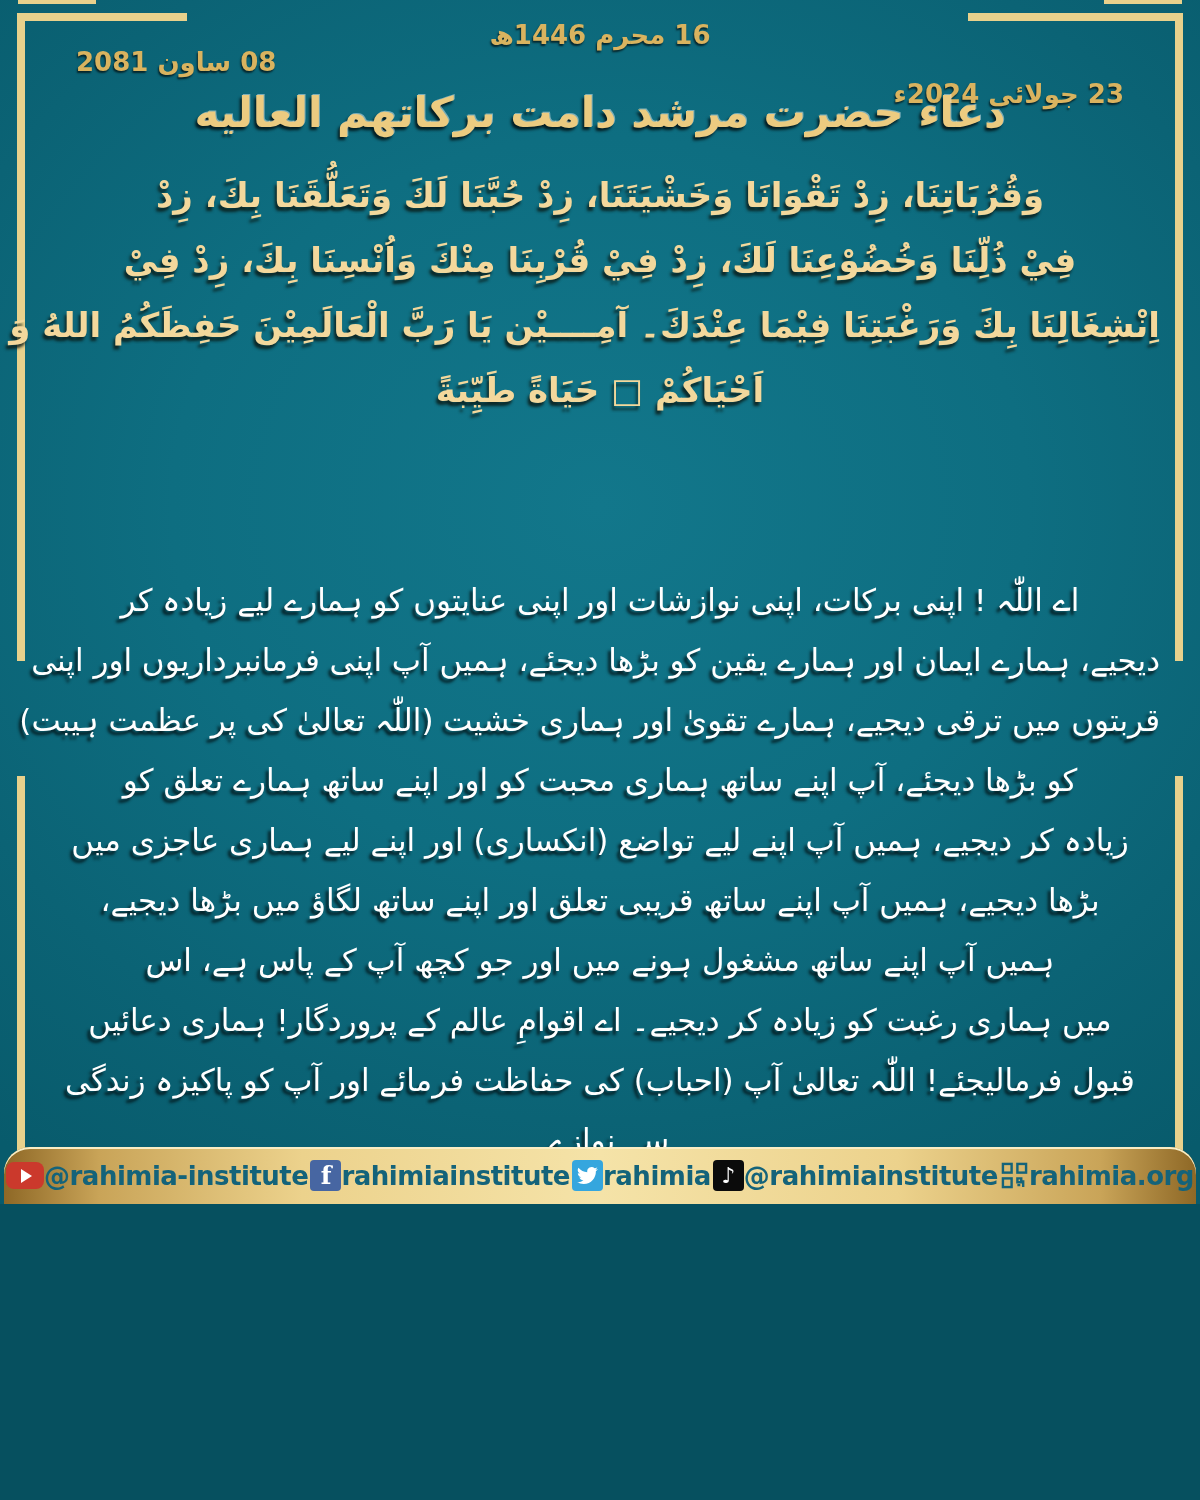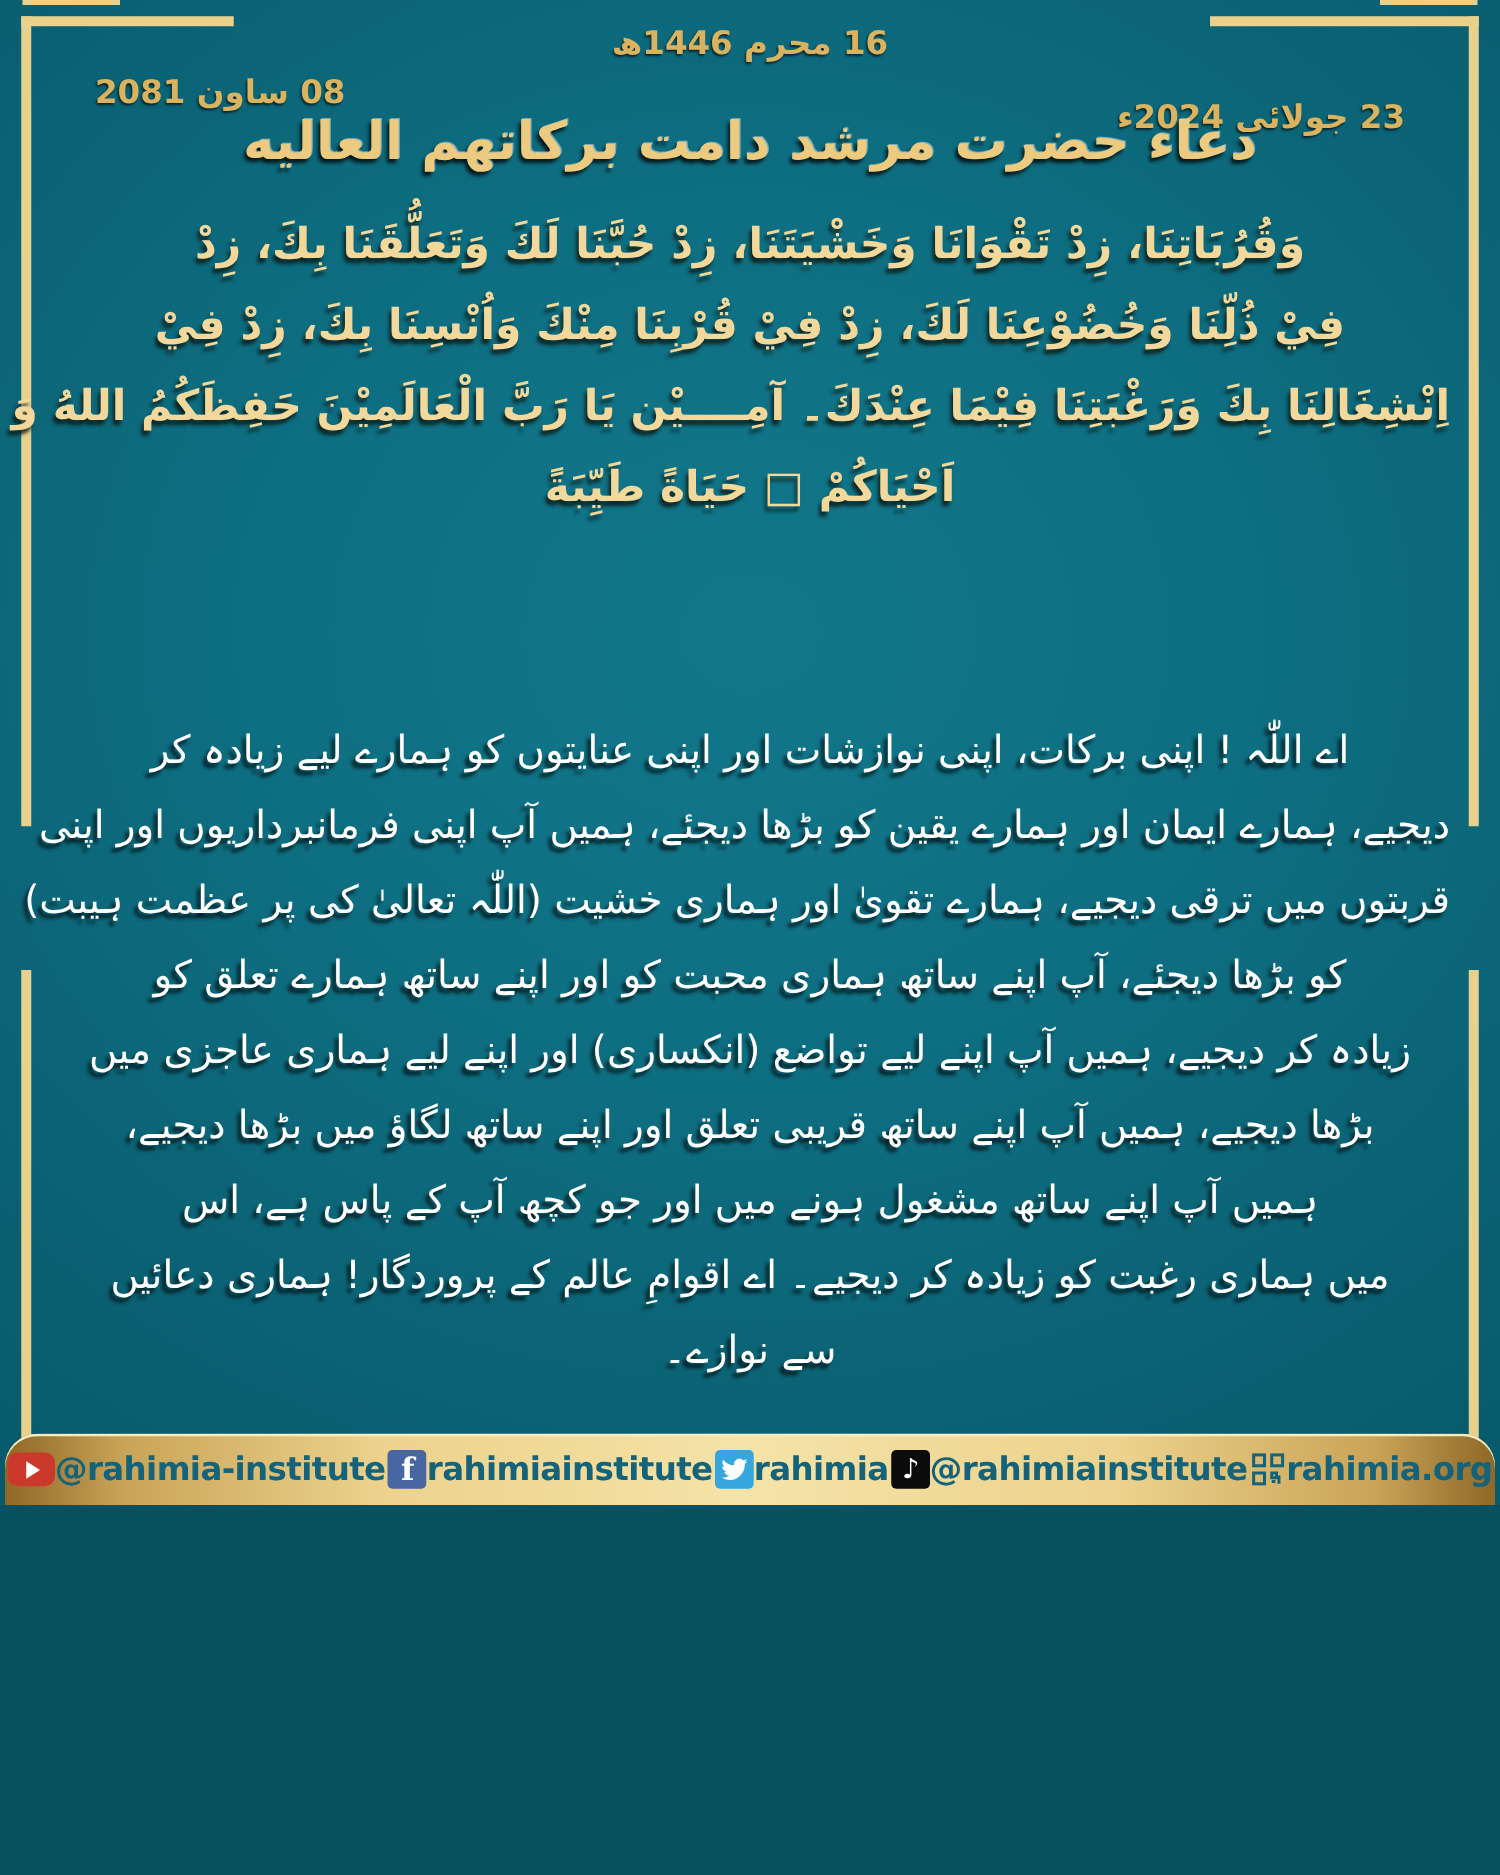--- a/index.html
+++ b/index.html
@@ -8,21 +8,21 @@
     background:radial-gradient(ellipse 950px 820px at 50% 42%, #12778B 0%, #0E6E81 45%, #0B6375 75%, #085B6C 100%);
     font-family:"DejaVu Sans", sans-serif;
   }
   
   .bseg{position:absolute;background:#E8D18C;}
   
   .date{position:absolute;color:#D9B35F;font-size:26px;font-weight:bold;
         text-shadow:-1px 2px 2px rgba(0,0,0,0.65);white-space:nowrap;}
   .date-hijri{top:20px;left:0;right:0;text-align:center;}
   .date-greg{top:47px;right:76px;margin-top:32px;}
-  .date-bikrami{top:59px;left:76px;}
+  .date-bikrami{top:47px;left:76px;}
   .page-title{position:absolute;top:88px;left:0;right:0;text-align:center;
         color:#ECCB80;font-size:42px;font-weight:bold;
         text-shadow:1px -1px 0 rgba(255,255,255,0.45), -2px 3px 3px rgba(0,0,0,0.75);}
   
   .arabic-block{position:absolute;top:163px;left:40px;right:40px;text-align:center;direction:rtl;}
   .arabic-line{height:65px;line-height:65px;white-space:nowrap;
         color:#F3D89C;font-size:34px;font-weight:bold;
         text-shadow:-2px 4px 3px rgba(10,28,25,0.85);}
   
   .urdu-block{position:absolute;top:570px;left:40px;right:40px;text-align:center;direction:rtl;}
@@ -87,20 +87,21 @@
 
   <div class="urdu-block">
     <div class="urdu-line">اے اللّٰہ ! اپنی برکات، اپنی نوازشات اور اپنی عنایتوں کو ہمارے لیے زیادہ کر</div>
     <div class="urdu-line">دیجیے، ہمارے ایمان اور ہمارے یقین کو بڑھا دیجئے، ہمیں آپ اپنی فرمانبرداریوں اور اپنی</div>
     <div class="urdu-line">قربتوں میں ترقی دیجیے، ہمارے تقویٰ اور ہماری خشیت (اللّٰہ تعالیٰ کی پر عظمت ہیبت)</div>
     <div class="urdu-line">کو بڑھا دیجئے، آپ اپنے ساتھ ہماری محبت کو اور اپنے ساتھ ہمارے تعلق کو</div>
     <div class="urdu-line">زیادہ کر دیجیے، ہمیں آپ اپنے لیے تواضع (انکساری) اور اپنے لیے ہماری عاجزی میں</div>
     <div class="urdu-line">بڑھا دیجیے، ہمیں آپ اپنے ساتھ قریبی تعلق اور اپنے ساتھ لگاؤ میں بڑھا دیجیے،</div>
     <div class="urdu-line">ہمیں آپ اپنے ساتھ مشغول ہونے میں اور جو کچھ آپ کے پاس ہے، اس</div>
     <div class="urdu-line">میں ہماری رغبت کو زیادہ کر دیجیے۔ اے اقوامِ عالم کے پروردگار! ہماری دعائیں</div>
+    <div class="urdu-line">قبول فرمالیجئے! اللّٰہ تعالیٰ آپ (احباب) کی حفاظت فرمائے اور آپ کو پاکیزہ زندگی</div>
     <div class="urdu-line">سے نوازے۔</div>
   </div>
 
   <div class="logo">
     <svg width="150" height="118" viewBox="0 0 150 118">
       <g fill="none" stroke="#E2C886" stroke-width="4" stroke-linecap="round">
         <path d="M75 4 C66 24 44 30 34 54 C24 78 30 100 47 111"></path>
         <path d="M75 4 C84 24 106 30 116 54 C126 78 120 100 103 111"></path>
       </g>
       <g fill="none" stroke="#E2C886">

